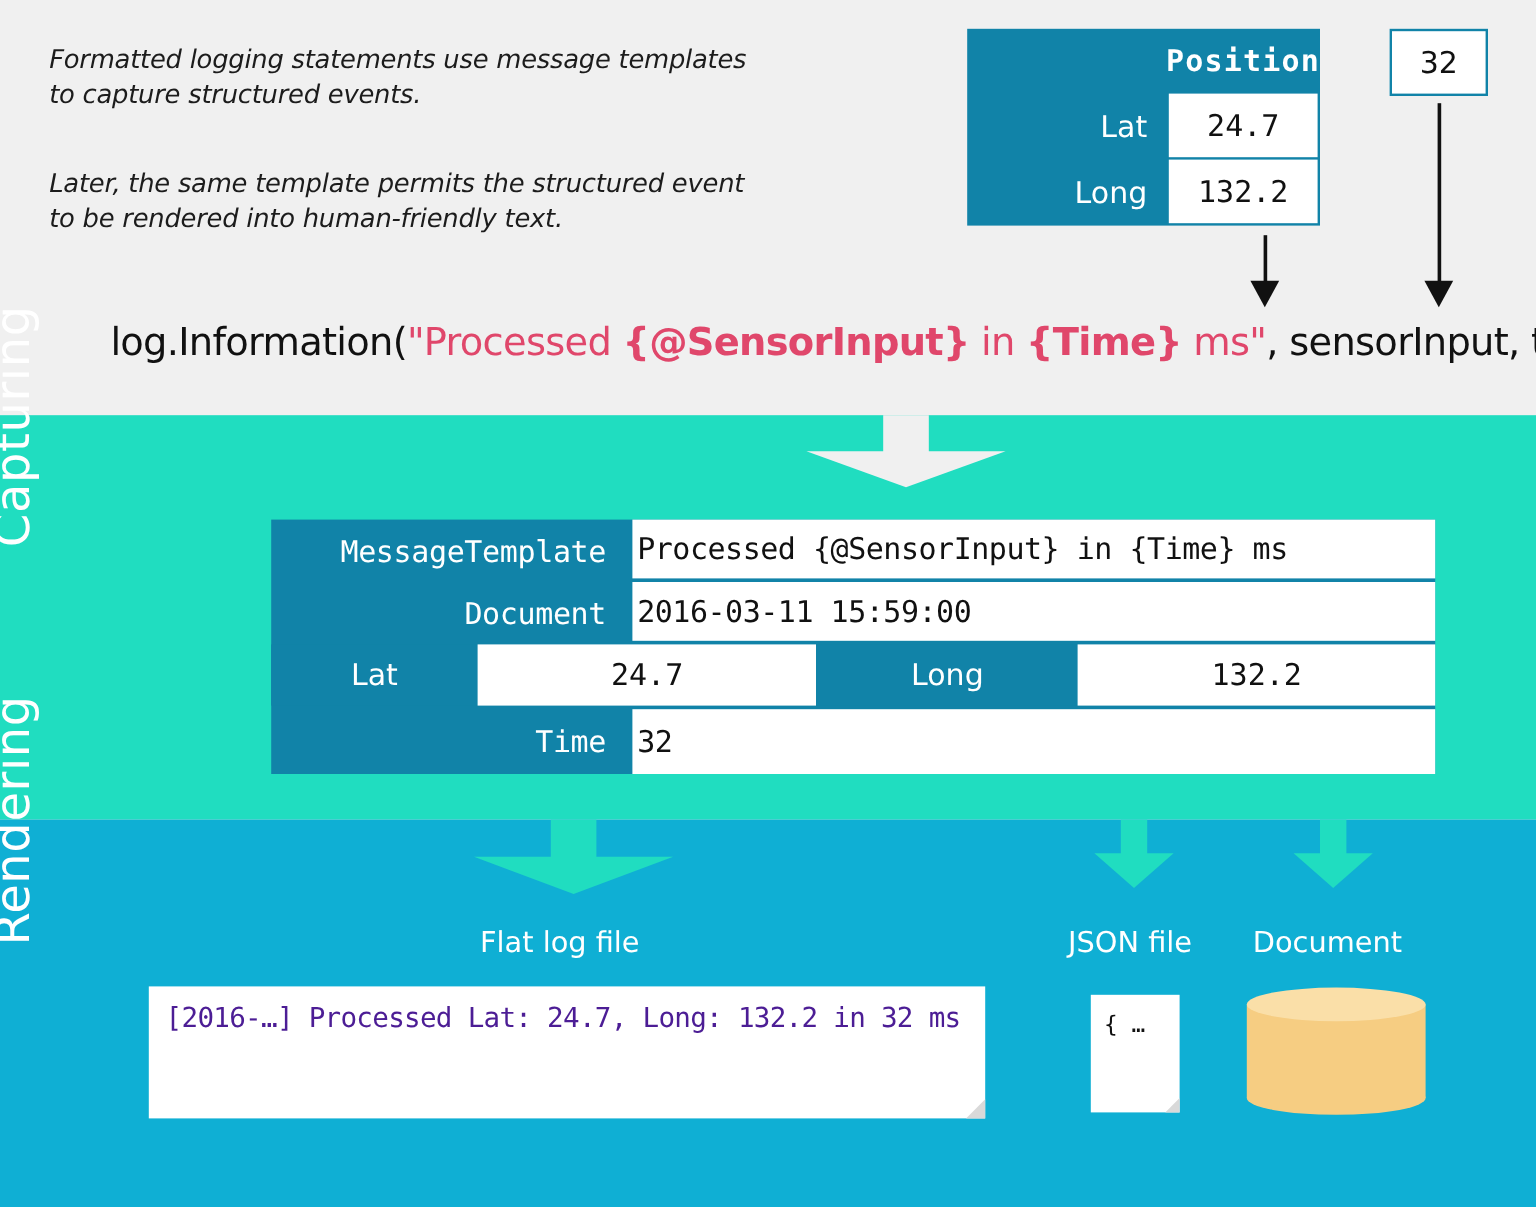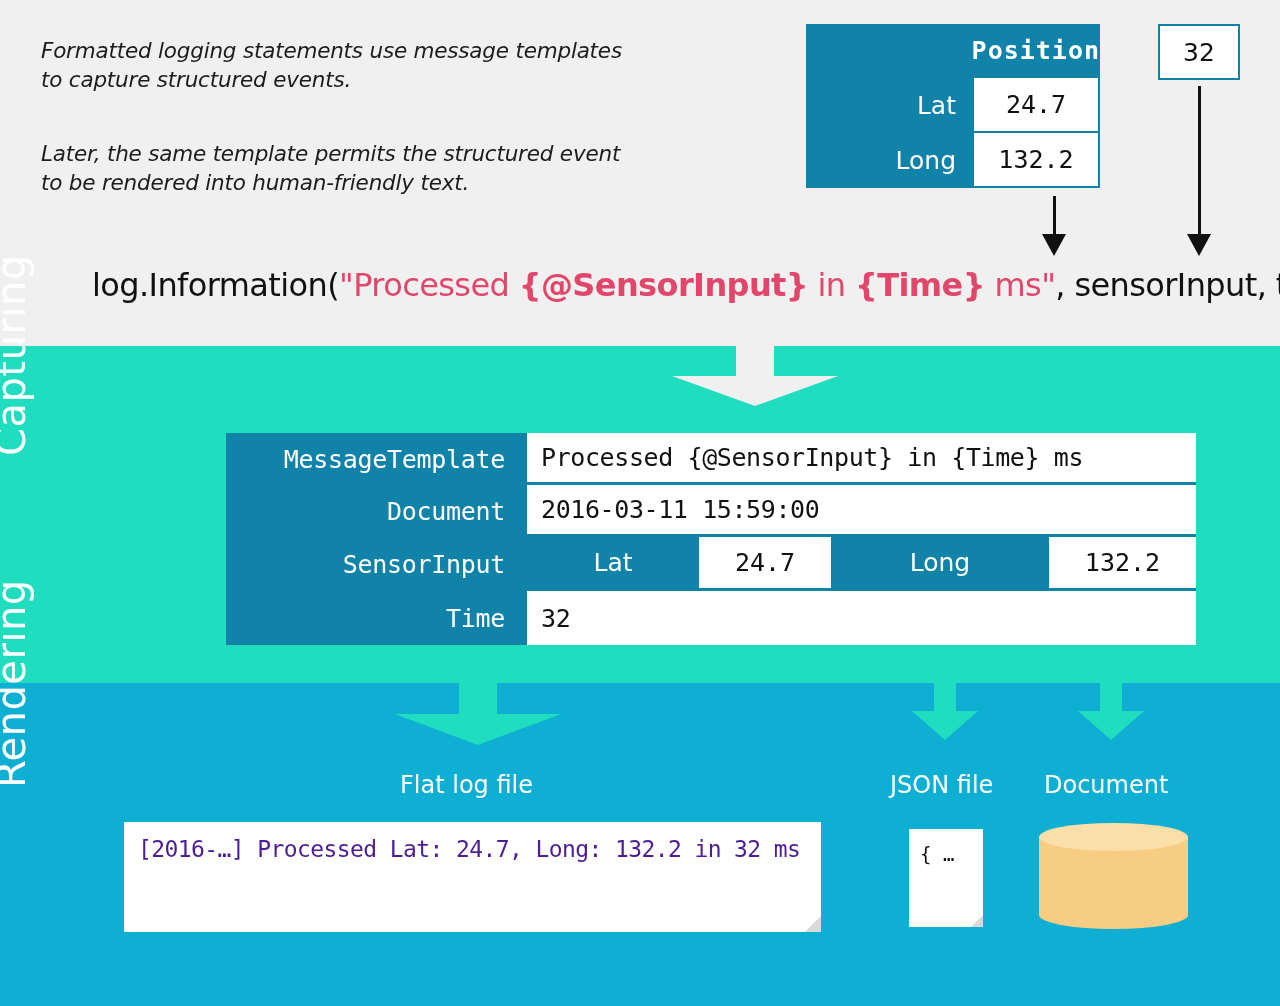--- a/index.html
+++ b/index.html
@@ -90,21 +90,21 @@
     background:#1183a8;box-sizing:border-box;
   }
   #event-table .erow{display:flex;min-height:52px;align-items:stretch;}
   #event-table .elabel{
     flex:0 0 301px;display:flex;align-items:center;justify-content:flex-end;
     padding-right:22px;box-sizing:border-box;color:#fff;
     font-family:"DejaVu Sans Mono", monospace;font-size:25px;letter-spacing:-0.3px;
   }
   #event-table .eval{
     flex:1 1 auto;background:#fff;color:#111;margin:0 0 3px 0;
-    display:flex;align-items:center;padding-left:14px;box-sizing:border-box;
+    display:flex;align-items:center;padding-left:4px;box-sizing:border-box;
     font-family:"DejaVu Sans Mono", monospace;font-size:25px;letter-spacing:-0.4px;
   }
   #event-table .erow.first .eval{margin-top:0;}
   #event-table .erow.last .eval{margin-bottom:0;}
   #event-table .nested{
     flex:1 1 auto;display:flex;margin-bottom:3px;align-items:stretch;
   }
   #event-table .nlabel{
     flex:0 0 172px;background:#1183a8;color:#fff;
     display:flex;align-items:center;justify-content:center;
@@ -209,21 +209,20 @@
     <div class="elabel">MessageTemplate</div>
     <div class="eval">Processed {@SensorInput} in {Time} ms</div>
   </div>
 
   <div class="erow">
     <div class="elabel">Document</div>
     <div class="eval">2016-03-11 15:59:00</div>
   </div>
 
   <div class="erow tall">
-    <div class="elabel">SensorInput</div>
     <div class="nested">
       <div class="nlabel">Lat</div>
       <div class="nval">24.7</div>
       <div class="nlabel n2">Long</div>
       <div class="nval">132.2</div>
     </div>
   </div>
 
   <div class="erow last tall">
     <div class="elabel">Time</div>

